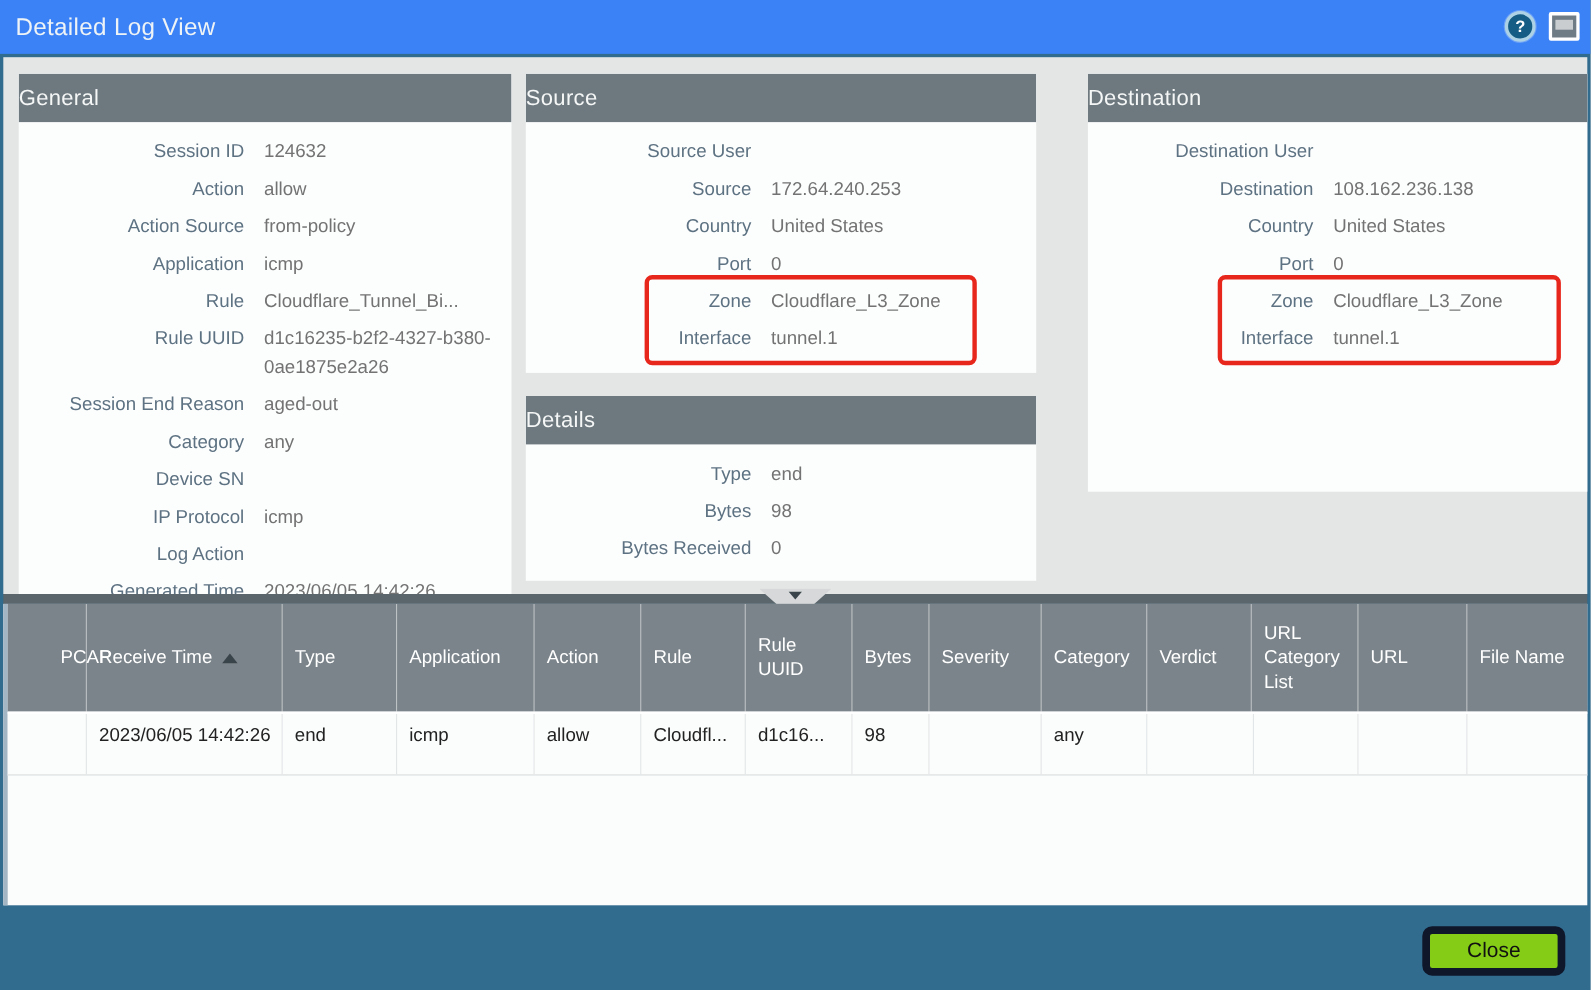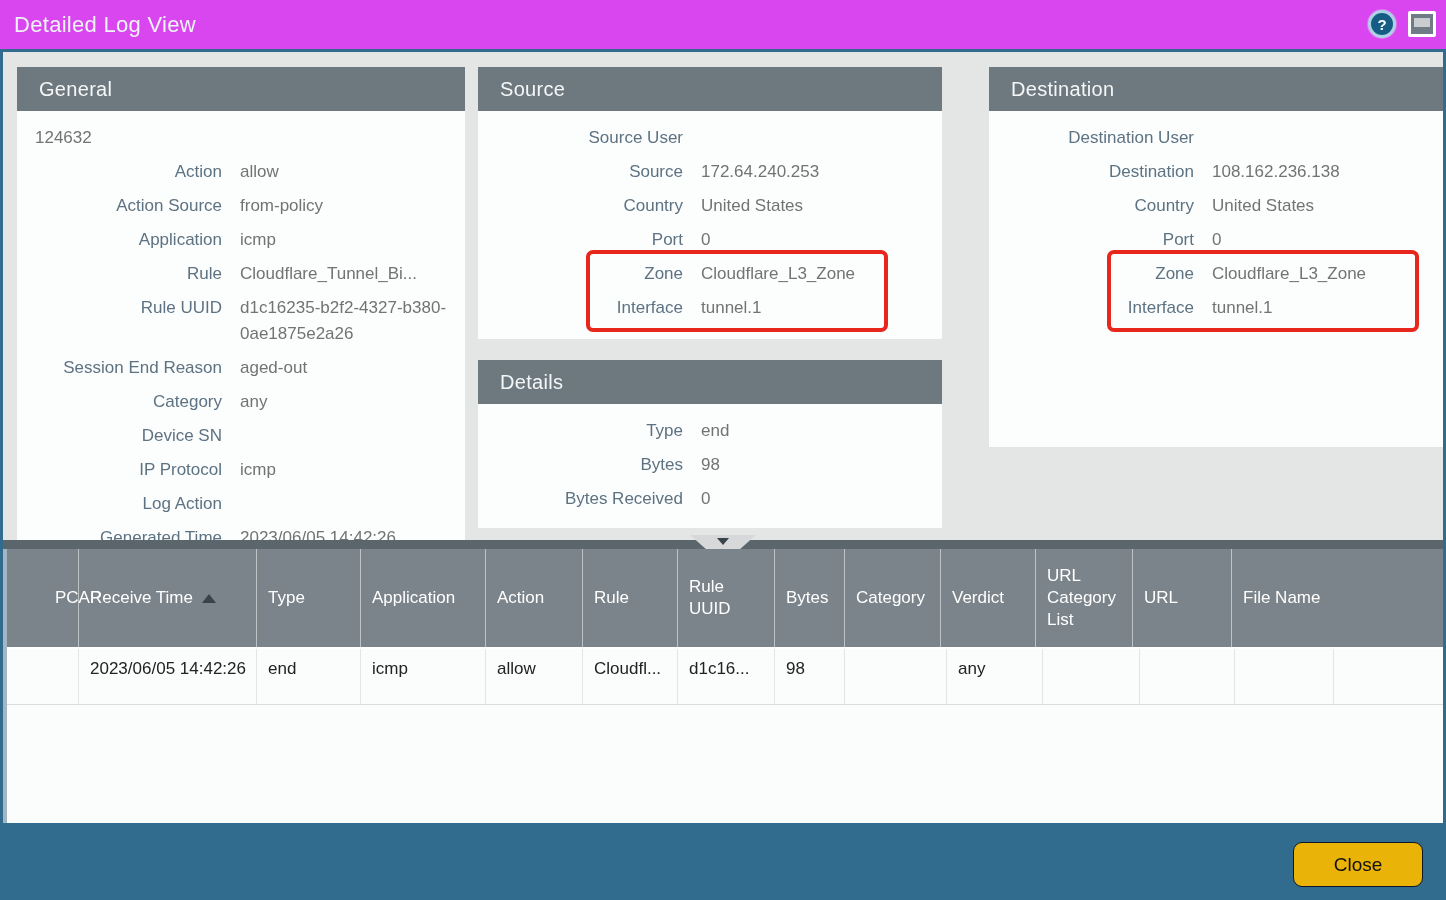--- a/index.html
+++ b/index.html
@@ -4,21 +4,21 @@
 <style>
   * { margin:0; padding:0; box-sizing:border-box; }
   html,body { width:1446px; height:900px; }
   body {
     position:relative; overflow:hidden;
     background:#316b8e;
     font-family:"Liberation Sans", sans-serif;
     -webkit-font-smoothing:antialiased;
   }
   
-  .titlebar { position:absolute; left:0; top:0; width:1446px; height:49px; background:#d946ef; }
+  .titlebar { position:absolute; left:0; top:0; width:1446px; height:49px; background:#3b82f6; }
   .titlebar h1 { position:absolute; left:14px; top:12px; font-size:22px; font-weight:400; color:#eef3f6; letter-spacing:.3px; }
   .tb-icons { position:absolute; right:10px; top:10px; display:flex; gap:12px; align-items:center; }
   .help-ic {
     width:28px; height:28px; border-radius:50%;
     background:#155d84; border:3px solid #aed2e5;
     color:#ffffff; font-weight:bold; font-size:15px;
     display:flex; align-items:center; justify-content:center; cursor:pointer;
     box-shadow:0 0 0 1px rgba(255,255,255,.25);
   }
   .win-ic {
@@ -27,21 +27,21 @@
   }
   .win-ic .inner { position:absolute; left:3px; right:3px; top:4px; height:9px; background:#c9cdd0; }
   
   .content {
     position:absolute; left:3px; top:52px; width:1440px; height:488px;
     background:#e4e6e6; overflow:hidden;
   }
   .panel { position:absolute; background:#fcfdfd; overflow:hidden; }
   .panel-hd {
     height:44px; background:#6e797f; color:#f5f7f7;
-    font-size:20px; font-weight:400; display:flex; align-items:center; padding-left:22px;
+    font-size:20px; font-weight:400; display:flex; align-items:center; 
     letter-spacing:.3px;
   }
   .panel-rows { padding-top:10px; position:relative; }
   .frow { display:flex; align-items:flex-start; padding:4px 0; }
   .flbl {
     width:205px; flex:0 0 205px; text-align:right; color:#5d7282;
     font-size:17px; line-height:26px;
   }
   .fval {
     margin-left:18px; color:#737373; font-size:17px; line-height:26px;
@@ -81,21 +81,21 @@
   .tr { display:flex; min-height:58px; border-top:2px solid #ffffff; border-bottom:1px solid #d9dddd; cursor:pointer; }
   .td {
     color:#222; font-size:17px; line-height:24px;
     padding:8px 6px 6px 11px; border-right:1px solid #e3e6e7;
     word-break:break-word;
   }
   .td:last-child { border-right:none; }
   
   .close-btn {
     position:absolute; right:23px; bottom:13px; width:130px; height:45px;
-    background:#eab308; border:1px solid #0f172a; border-radius:9px;
+    background:#84cc16; border:7px solid #0f172a; border-radius:9px;
     font-family:"Liberation Sans", sans-serif; font-size:19px; color:#111;
     cursor:pointer;
   }
 </style>
 </head>
 <body>
 
 <header class="titlebar">
   <h1>Detailed Log View</h1>
   <div class="tb-icons">
@@ -104,20 +104,21 @@
         <div class="inner"></div>
       </div>
   </div>
 </header>
 
 <div class="content">
   <section class="panel" id="panel-general">
     <div class="panel-hd">General</div>
     <div class="panel-rows">
         <div class="frow">
+          <div class="flbl">Session ID</div>
           <div class="fval">124632</div>
         </div>
         <div class="frow">
           <div class="flbl">Action</div>
           <div class="fval">allow</div>
         </div>
         <div class="frow">
           <div class="flbl">Action Source</div>
           <div class="fval">from-policy</div>
         </div>
@@ -263,20 +264,23 @@
         <span>Action</span>
       </div>
       <div class="th" style="width: 95px; flex: 0 0 95px;">
         <span>Rule</span>
       </div>
       <div class="th" style="width: 97px; flex: 0 0 97px;">
         <span>Rule UUID</span>
       </div>
       <div class="th" style="width: 70px; flex: 0 0 70px;">
         <span>Bytes</span>
+      </div>
+      <div class="th" style="width: 102px; flex: 0 0 102px;">
+        <span>Severity</span>
       </div>
       <div class="th" style="width: 96px; flex: 0 0 96px;">
         <span>Category</span>
       </div>
       <div class="th" style="width: 95px; flex: 0 0 95px;">
         <span>Verdict</span>
       </div>
       <div class="th" style="width: 97px; flex: 0 0 97px;">
         <span>URL Category List</span>
       </div>

